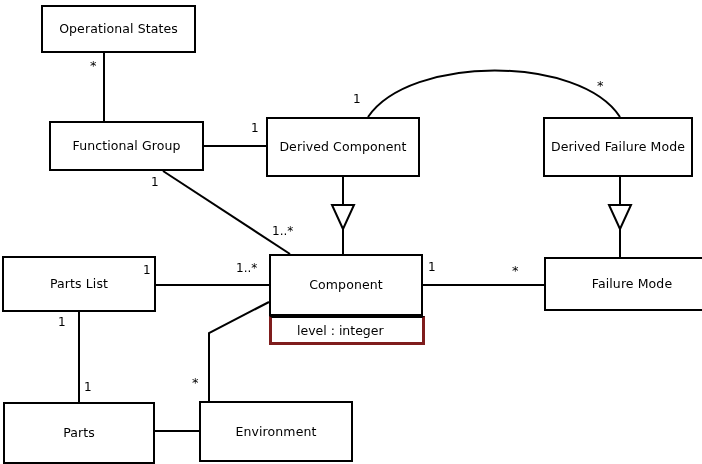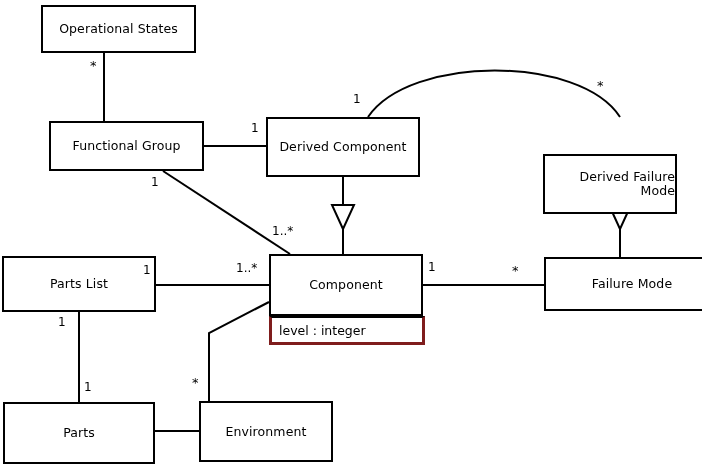--- a/index.html
+++ b/index.html
@@ -46,21 +46,21 @@
     line-height: 1.1;
   }
   .uml-attr-compartment {
     position: absolute;
     box-sizing: border-box;
     border: 3px solid #7f1d1d;
     border-top: 2px solid #000000;
     background: #ffffff;
     display: flex;
     align-items: center;
-    padding-left: 7px;
+    padding-left: 25px;
     font-size: 12.5px;
     color: #000000;
     z-index: 3;
   }
   .mult-label {
     position: absolute;
     font-size: 12px;
     color: #000000;
     background: transparent;
     white-space: nowrap;
@@ -95,37 +95,37 @@
   <div id="class-layer">
       <div class="uml-class" style="left: 41px; top: 5px; width: 155px; height: 48px;">
         <div class="uml-name-compartment">Operational States</div>
       </div>
       <div class="uml-class" style="left: 37px; top: 121px; width: 155px; height: 50px; margin-left: 12px;">
         <div class="uml-name-compartment">Functional Group</div>
       </div>
       <div class="uml-class" style="left: 266px; top: 117px; width: 154px; height: 60px;">
         <div class="uml-name-compartment">Derived Component</div>
       </div>
-      <div class="uml-class" style="left: 543px; top: 117px; width: 134px; height: 60px; margin-top: 37px;">
+      <div class="uml-class" style="left: 543px; top: 117px; width: 150px; height: 60px;">
         <div class="uml-name-compartment">Derived Failure Mode</div>
       </div>
       <div class="uml-class" style="left: 2px; top: 256px; width: 154px; height: 56px;">
         <div class="uml-name-compartment">Parts List</div>
       </div>
       <div class="uml-class" style="left: 269px; top: 254px; width: 154px; height: 62px;">
         <div class="uml-name-compartment">Component</div>
       </div>
       <div class="uml-attr-compartment" style="left: 269px; top: 316px; width: 156px; height: 29px;">level : integer</div>
       <div class="uml-class" style="left: 544px; top: 257px; width: 176px; height: 54px;">
         <div class="uml-name-compartment">Failure Mode</div>
       </div>
       <div class="uml-class" style="left: 3px; top: 402px; width: 152px; height: 62px;">
         <div class="uml-name-compartment">Parts</div>
       </div>
-      <div class="uml-class" style="left: 199px; top: 401px; width: 134px; height: 61px;">
+      <div class="uml-class" style="left: 199px; top: 401px; width: 154px; height: 61px;">
         <div class="uml-name-compartment">Environment</div>
       </div>
     </div>
   <div id="label-layer">
       <div class="mult-label star" style="left: 90px; top: 59px;">*</div>
       <div class="mult-label" style="left: 251px; top: 122px;">1</div>
       <div class="mult-label" style="left: 151px; top: 176px;">1</div>
       <div class="mult-label" style="left: 272px; top: 225px;">1..*</div>
       <div class="mult-label" style="left: 353px; top: 93px;">1</div>
       <div class="mult-label star" style="left: 597px; top: 79px;">*</div>

